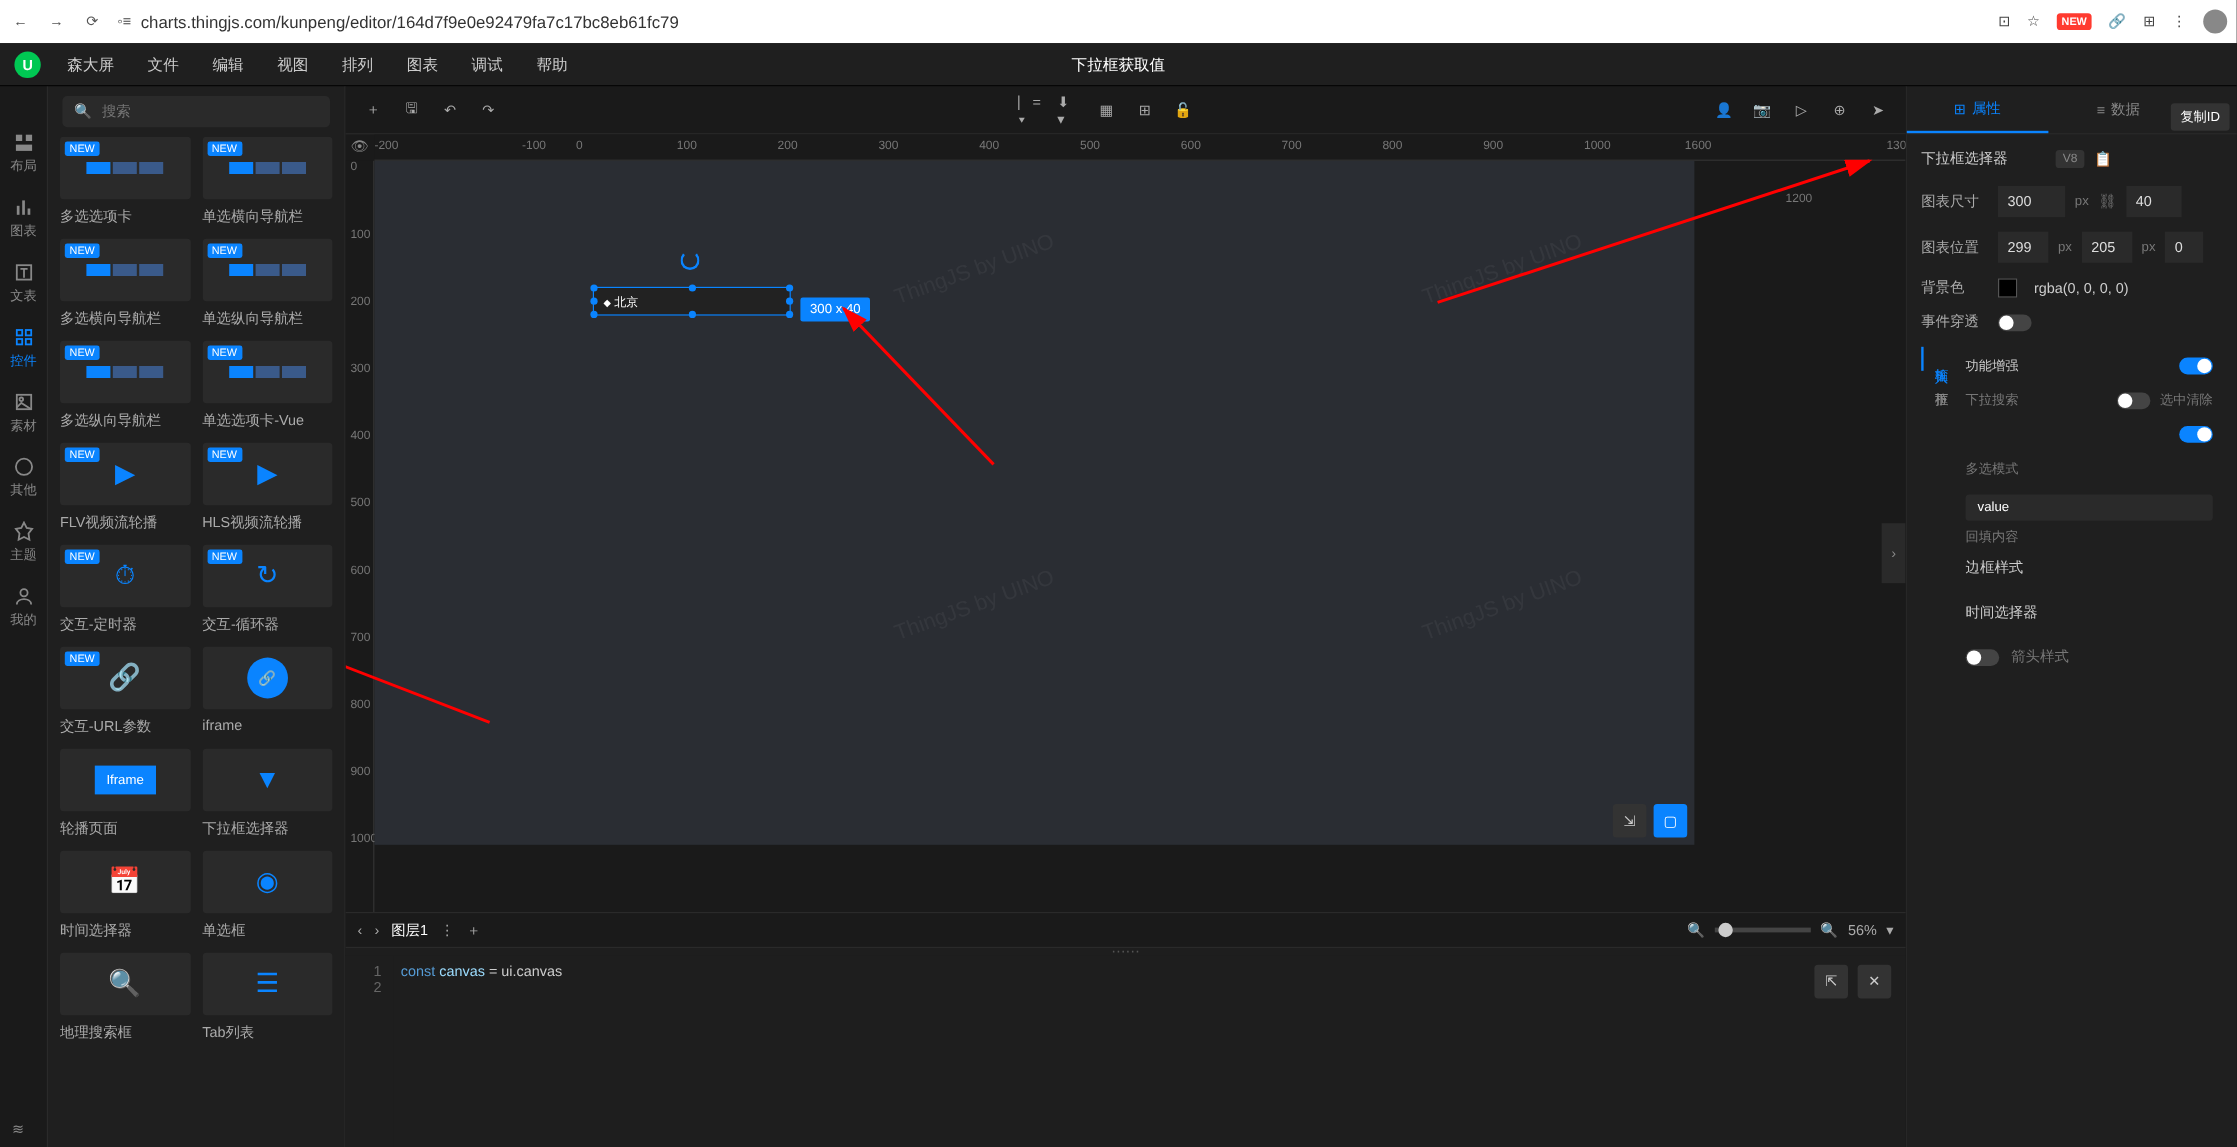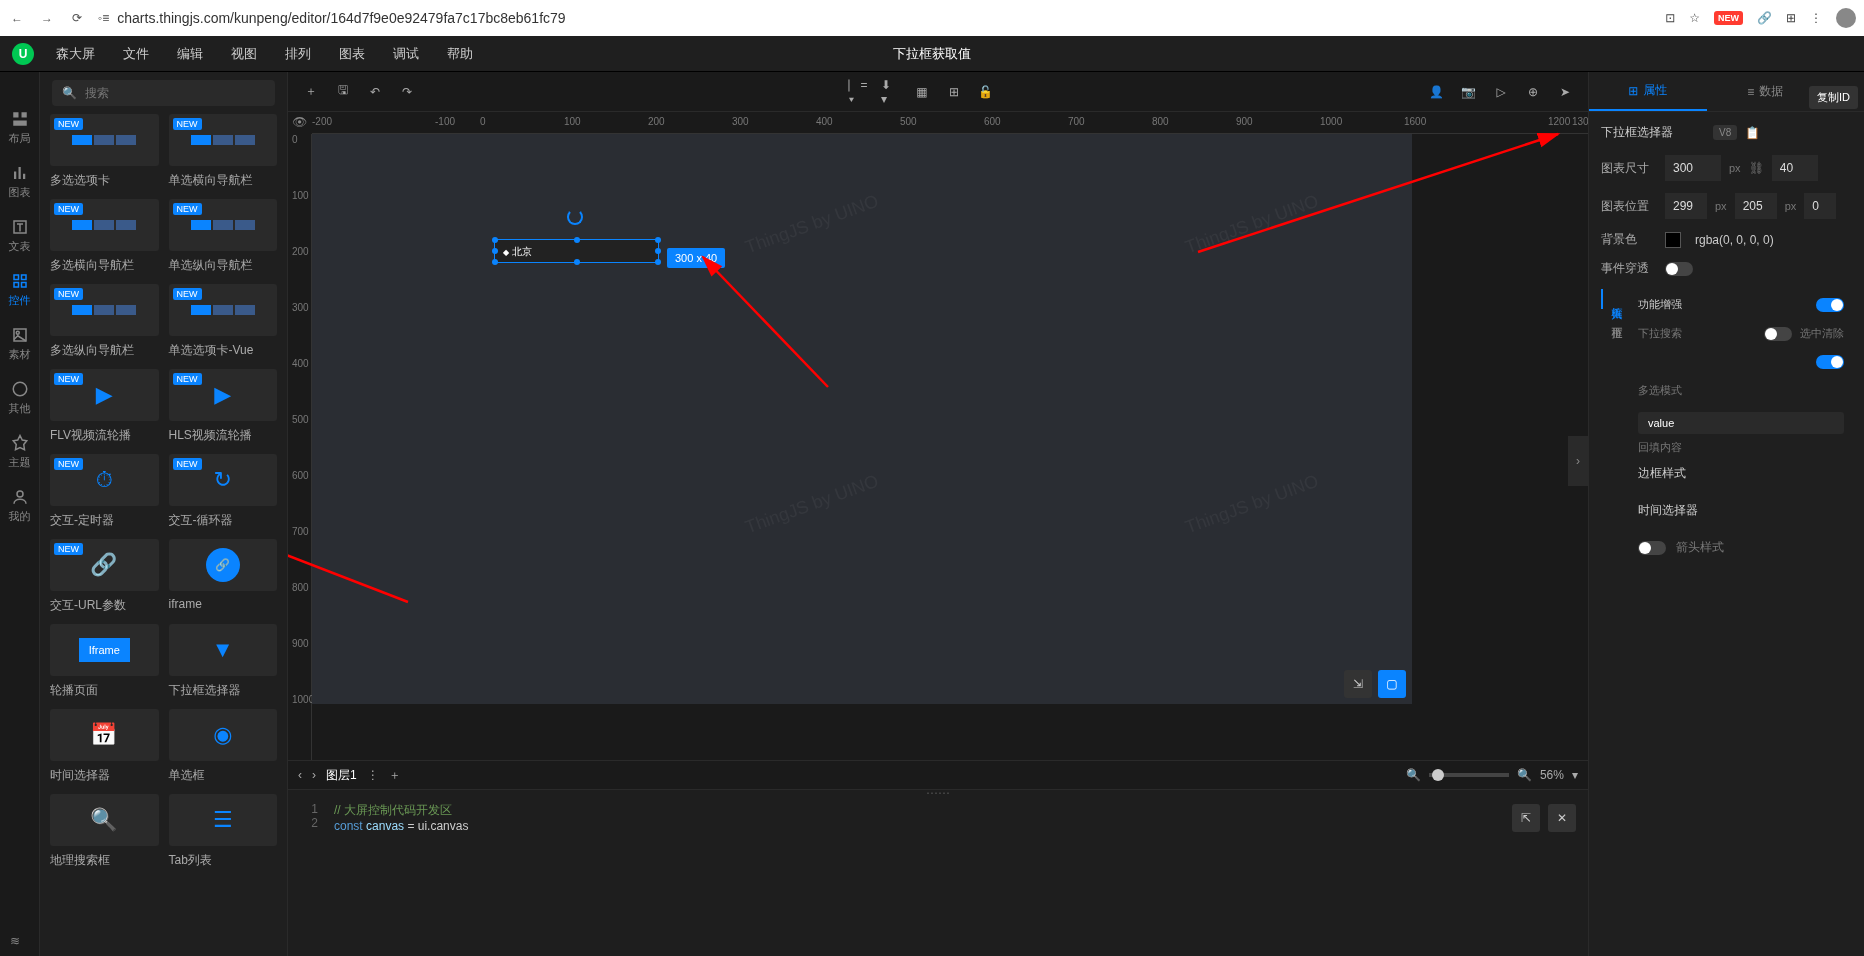--- a/index.html
+++ b/index.html
@@ -418,21 +418,21 @@
           <span style="left: 336px;">200</span>
           <span style="left: 420px;">300</span>
           <span style="left: 504px;">400</span>
           <span style="left: 588px;">500</span>
           <span style="left: 672px;">600</span>
           <span style="left: 756px;">700</span>
           <span style="left: 840px;">800</span>
           <span style="left: 924px;">900</span>
           <span style="left: 1008px;">1000</span>
           <span style="left: 1092px;">1600</span>
-          <span style="left: 1236px;">1200</span>
+          <span style="left: 1176px; margin-top: 44px;">1200</span>
           <span style="left: 1260px;">1300</span>
         </div>
       <div class="ruler-v" id="ruler-v">
           <span style="top: 0px;">0</span>
           <span style="top: 56px;">100</span>
           <span style="top: 112px;">200</span>
           <span style="top: 168px;">300</span>
           <span style="top: 224px;">400</span>
           <span style="top: 280px;">500</span>
           <span style="top: 336px;">600</span>
@@ -493,21 +493,20 @@
         <span>▾</span>
       </div>
     </div>
     <div style="height:6px;background:#1e1e1e;display:flex;justify-content:center;align-items:center;color:#555">⋯⋯</div>
     <div class="code-area">
       <div class="gutter">
           <div>1</div>
           <div>2</div>
         </div>
       <div class="code">
-        <div><span class="comment">// 大屏控制代码开发区</span></div>
         <div><span class="kw">const</span> <span class="var">canvas</span><span> = ui.canvas</span></div>
       </div>
       <div class="code-btns">
         <div class="cb">⇱</div>
         <div class="cb">✕</div>
       </div>
     </div>
   </div>
 
   <div class="right-panel">

